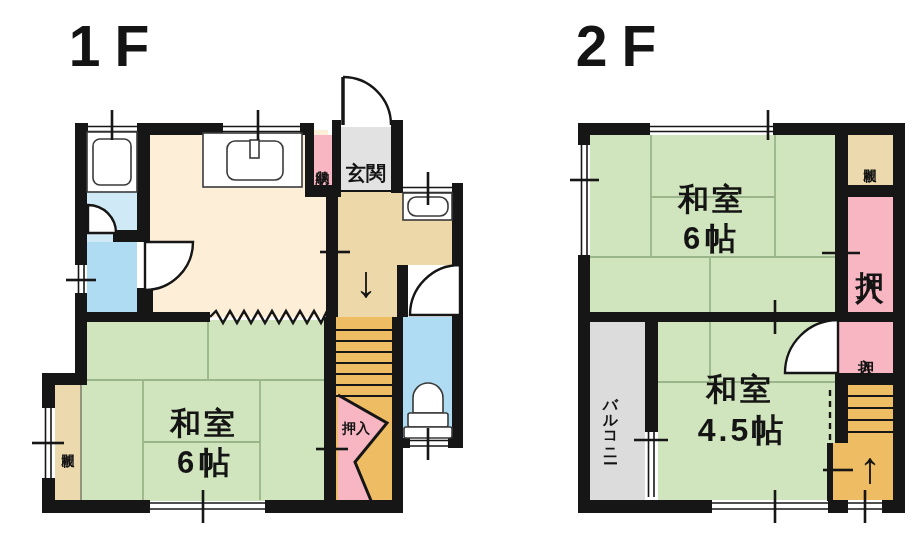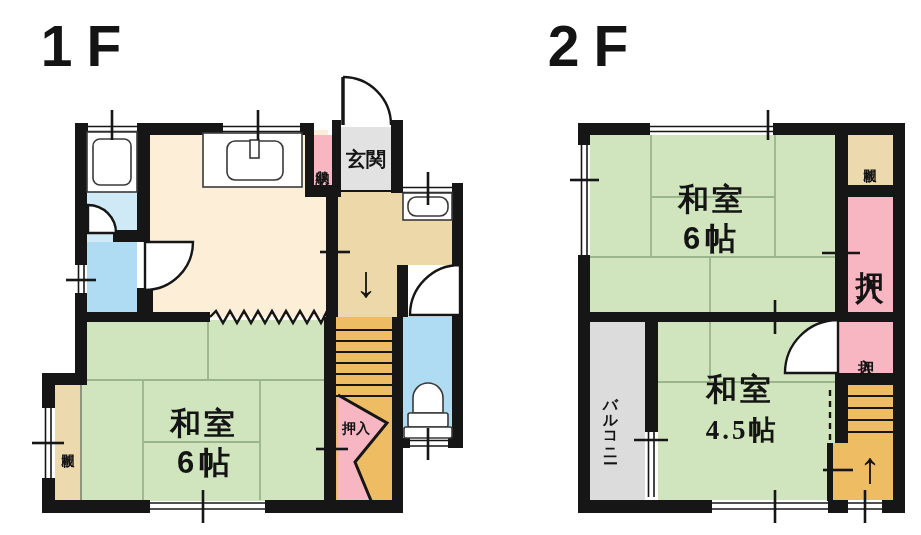--- a/index.html
+++ b/index.html
@@ -2,21 +2,21 @@
 <html><head>
 <meta charset="utf-8">
 <style>
   html,body{margin:0;padding:0;background:#ffffff;}
   .stage{position:relative;width:921px;height:535px;background:#fff;overflow:hidden;
          font-family:"Liberation Sans","DejaVu Sans",sans-serif;}
   .plan{position:absolute;left:0;top:0;}
   .lbl{position:absolute;transform:translate(-50%,-50%);font-weight:bold;color:#141414;
        white-space:nowrap;line-height:1;}
   .v{writing-mode:vertical-rl;text-orientation:upright;}
-  .title{font-size:57px;letter-spacing:14px;font-weight:bold;}
+  .title{font-size:57px;letter-spacing:14px;font-weight:bold;margin-left:28px;}
   .arrow{font-size:44px;font-weight:bold;}
 </style>
 </head>
 <body>
 
 <div class="stage">
 
 <svg class="plan" width="921" height="535" viewBox="0 0 921 535">
 
   <g>
@@ -224,31 +224,31 @@
       <line x1="823" y1="470" x2="853" y2="470"></line>
       <line x1="775" y1="490" x2="775" y2="523"></line>
       <line x1="865" y1="490" x2="865" y2="523"></line>
     </g>
   </g>
 </svg>
 
 <div class="lbl title" style="left:88px;top:46px;">1F</div>
 <div class="lbl title" style="left:595px;top:46px;">2F</div>
 
-<div class="lbl" style="left:366px;top:159px;font-size:20px;">玄関</div>
+<div class="lbl" style="left:366px;top:173px;font-size:20px;">玄関</div>
 <div class="lbl v" style="left:323px;top:160px;font-size:14px;">収納</div>
 <div class="lbl" style="left:204px;top:423px;font-size:31px;letter-spacing:3px;">和室</div>
 <div class="lbl" style="left:206px;top:462px;font-size:31px;letter-spacing:5px;">6帖</div>
 <div class="lbl v" style="left:68px;top:444px;font-size:13px;">板間</div>
 <div class="lbl" style="left:356px;top:428px;font-size:14px;">押入</div>
 <div class="lbl arrow" style="left:366px;top:282px;">↓</div>
 
 <div class="lbl" style="left:712px;top:199px;font-size:31px;letter-spacing:3px;">和室</div>
 <div class="lbl" style="left:712px;top:238px;font-size:31px;letter-spacing:5px;">6帖</div>
 <div class="lbl v" style="left:870px;top:159px;font-size:13px;">板間</div>
 <div class="lbl v" style="left:869px;top:253px;font-size:28px;letter-spacing:3px;">押入</div>
 <div class="lbl v" style="left:866px;top:347px;font-size:16px;">押入</div>
 <div class="lbl" style="left:740px;top:389px;font-size:31px;letter-spacing:3px;">和室</div>
-<div class="lbl" style="left:742px;top:430px;font-size:27px;letter-spacing:3px;font-family:Liberation Serif, serif;">4.5帖</div>
+<div class="lbl" style="left:742px;top:430px;font-size:32px;letter-spacing:3px;">4.5帖</div>
 <div class="lbl v" style="left:611px;top:421px;font-size:15px;">バルコニー</div>
 <div class="lbl arrow" style="left:870px;top:468px;">↑</div>
 
 </div>
 
 </body></html>

